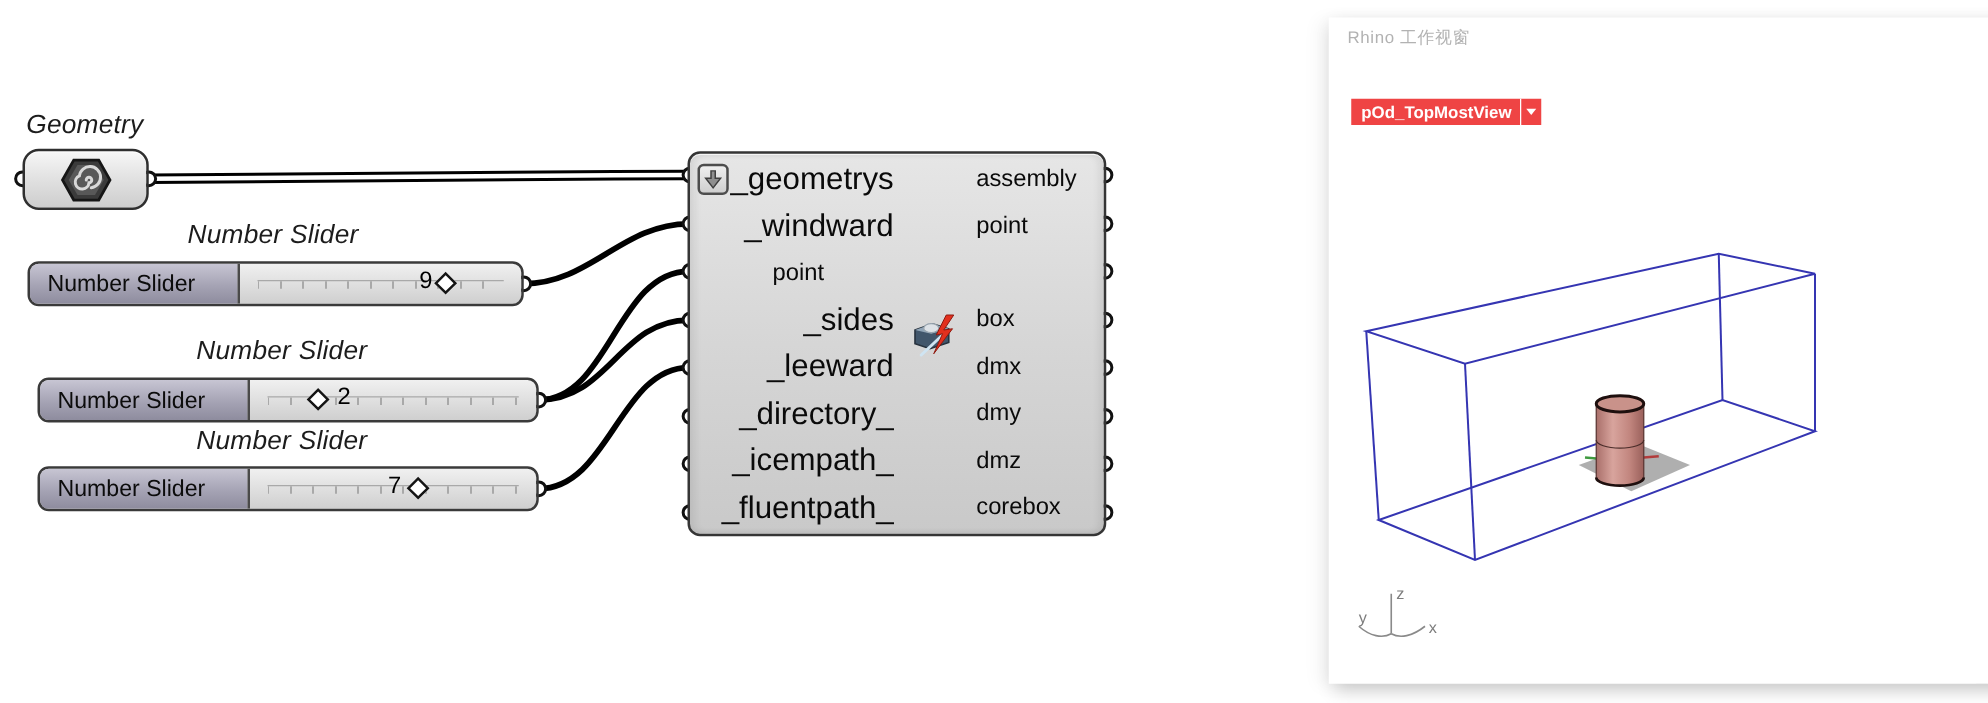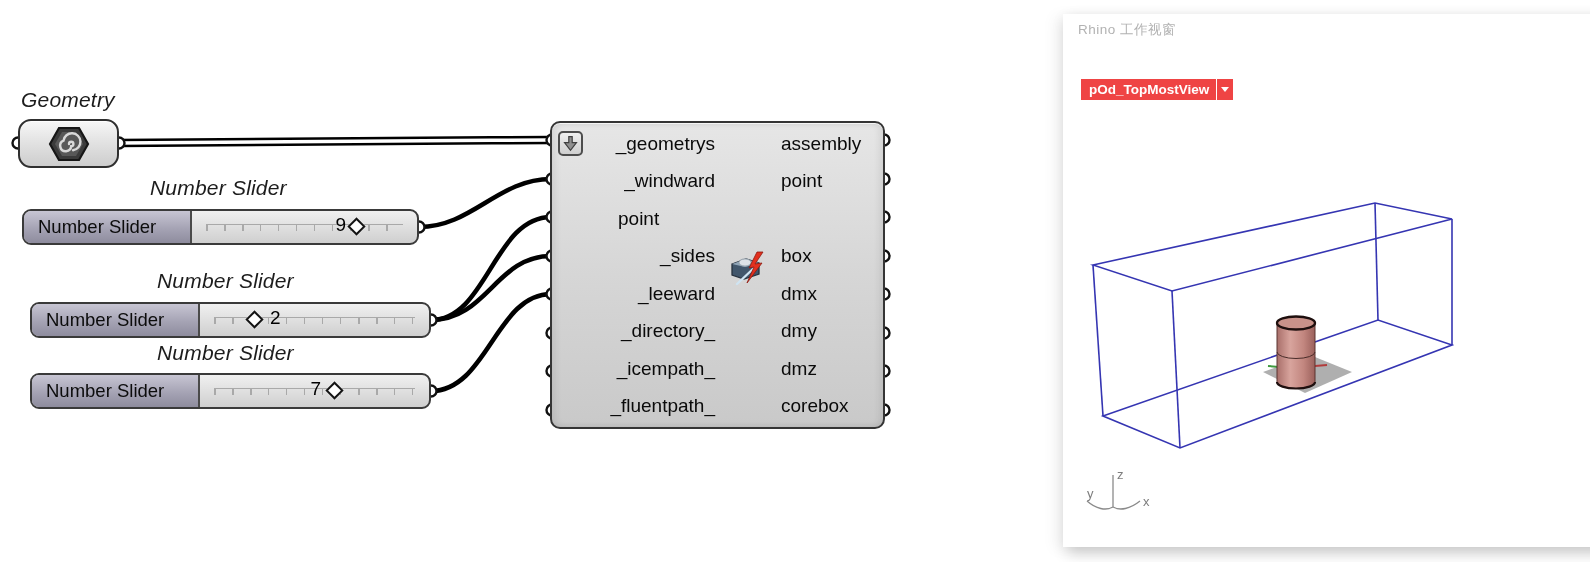--- a/index.html
+++ b/index.html
@@ -38,21 +38,21 @@
 
   
   .component { position:absolute; left:550px; top:121px; width:335px; height:308px;
     border:2.5px solid #353535; border-radius:10px; z-index:2;
     background:linear-gradient(180deg,#e6e6e6 0%,#d6d6d6 50%,#c9c9c9 100%);
     box-shadow: inset 0 1px 0 rgba(255,255,255,.75), inset 4px 0 6px rgba(0,0,0,.07),
                 inset -4px 0 6px rgba(0,0,0,.07); }
   .rows { position:absolute; left:0; top:0; width:100%; height:100%;
     display:flex; flex-direction:column; padding:2px 0; }
   .row { flex:1; display:flex; align-items:center; }
-  .in-label { width:163px; text-align:right; font-size:19px; color:#0a0a0a; white-space:nowrap; }
+  .in-label { width:163px; text-align:right; font-size:25px; color:#0a0a0a; white-space:nowrap; }
   .out-label { margin-left:66px; text-align:center; font-size:19px; color:#0a0a0a; white-space:nowrap; }
   .flatten-btn { position:absolute; left:6px; top:8px; width:25px; height:25px;
     border:2px solid #4d4d4d; border-radius:5px;
     background:linear-gradient(180deg,#efefef,#cfcfcf);
     display:flex; align-items:center; justify-content:center; }
   .tank-icon { position:absolute; left:176px; top:128px; width:40px; height:38px; }
 
   
   .panel { position:absolute; left:1063px; top:14px; width:623px; height:533px;
     background:#ffffff; z-index:3;

